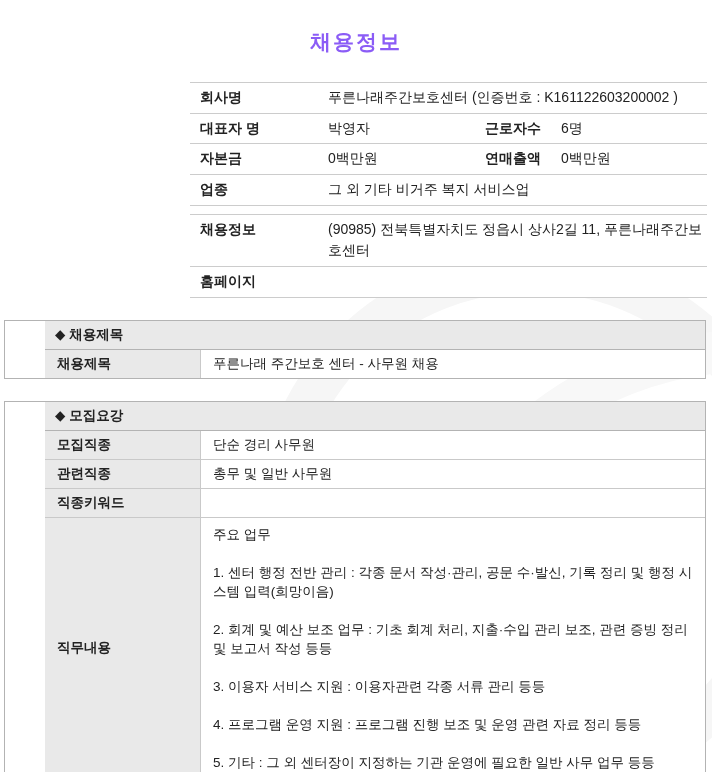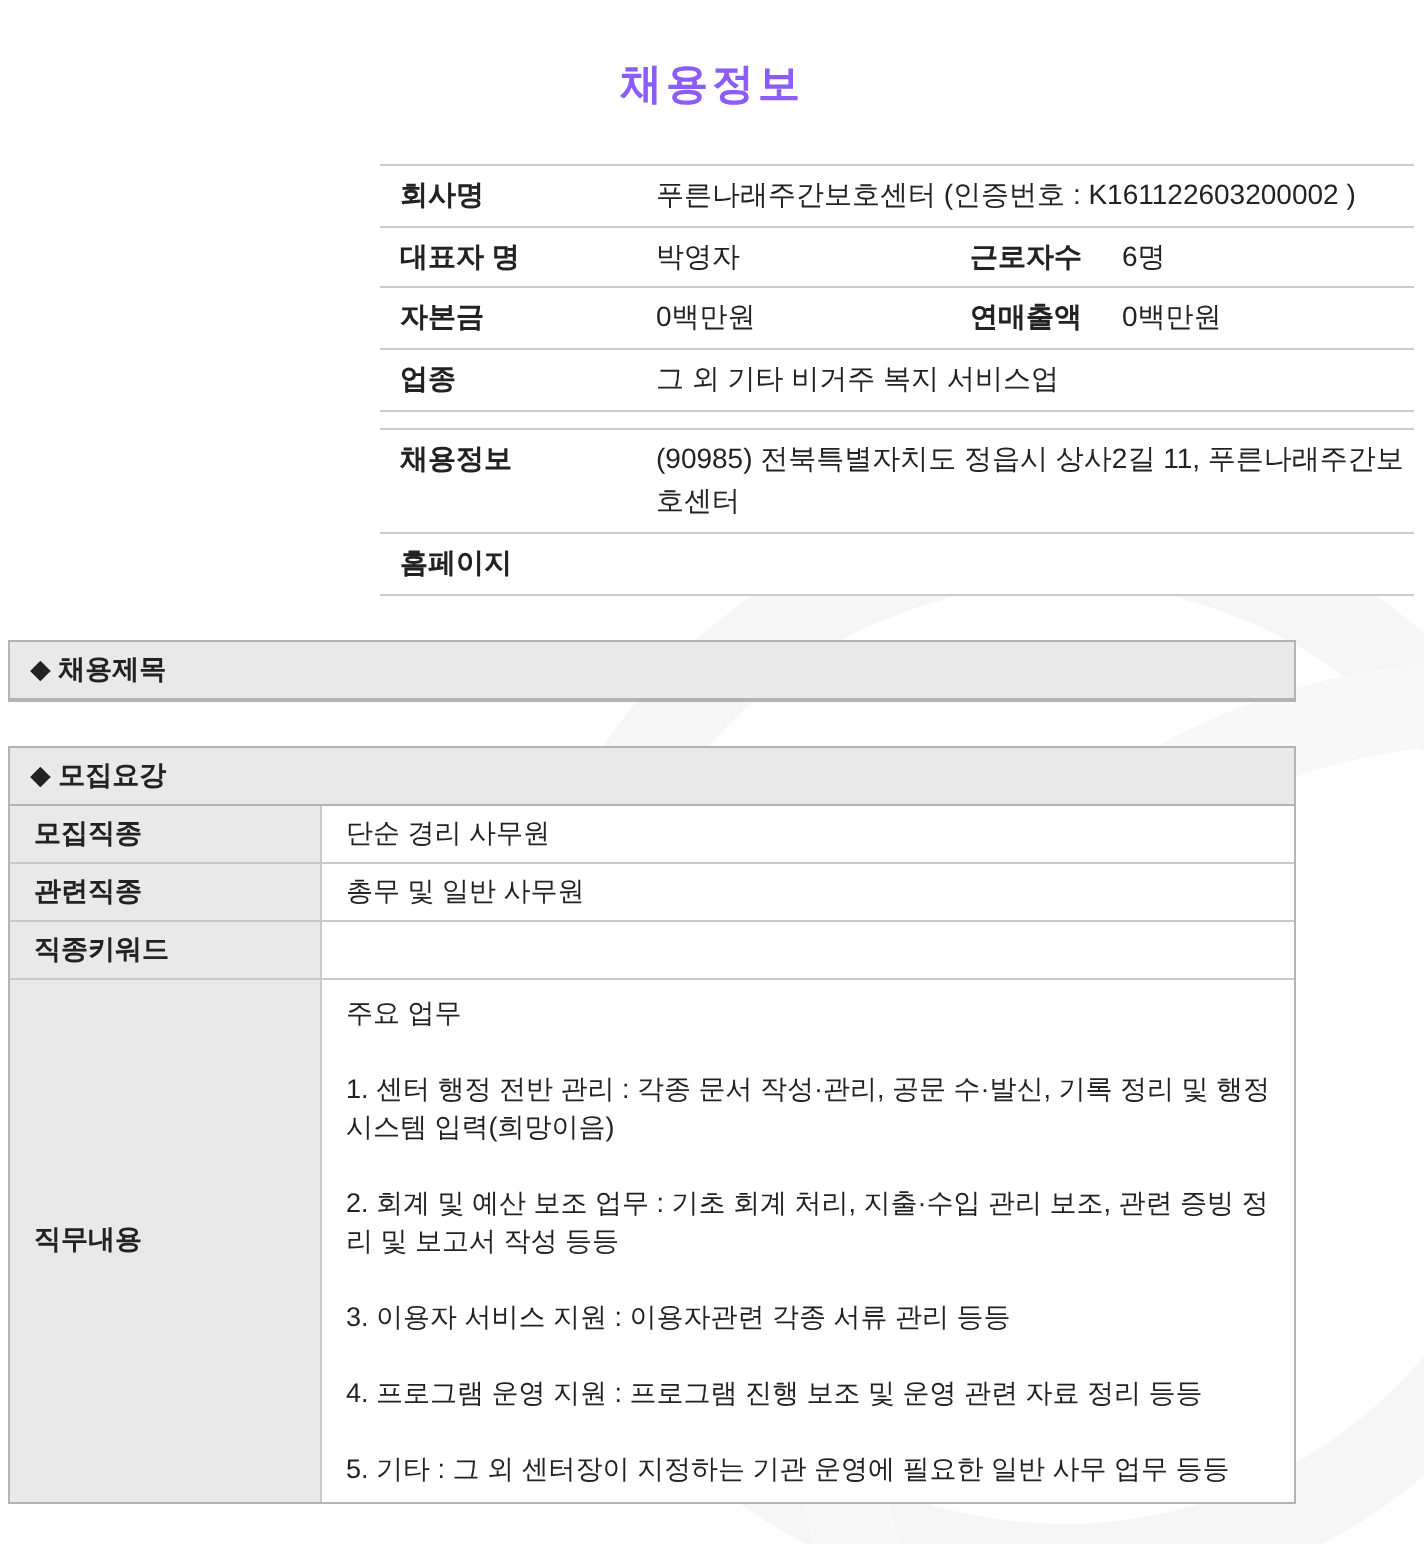--- a/index.html
+++ b/index.html
@@ -53,25 +53,26 @@
     line-height: 1.55;
     align-items: start;
   }
   .c-row.last { border-bottom: 1px solid #cccccc; }
   .c-label { font-weight: bold; }
   .c-value.span3 { grid-column: 2 / 5; }
 
   
   .section-table {
     margin: 22px 5px 0 4px;
-    width: 644px;
+    width: 702px;
     border: 1px solid #b3b3b3;
     background: #ffffff;
     font-size: 13.5px;
     box-sizing: border-box;
+    padding-left: 40px;
   }
   .sec-header {
     background: #e9e9e9;
     font-weight: bold;
     padding: 6px 10px;
     border-bottom: 1px solid #b3b3b3;
     line-height: 16px;
   }
   .sec-row {
     display: flex;
@@ -142,20 +143,24 @@
         <div class="c-label">채용정보</div>
         <div class="c-value span3">(90985) 전북특별자치도 정읍시 상사2길 11, 푸른나래주간보호센터</div>
       </div>
       <div class="c-row last">
         <div class="c-label">홈페이지</div>
       </div>
     </div>
 
     <div class="section-table">
       <div class="sec-header">◆ 채용제목</div>
+      <div class="sec-row">
+        <div class="sec-label">채용제목</div>
+        <div class="sec-value">푸른나래 주간보호 센터 - 사무원 채용</div>
+      </div>
     </div>
 
     <div class="section-table">
       <div class="sec-header">◆ 모집요강</div>
       <div class="sec-row">
         <div class="sec-label">모집직종</div>
         <div class="sec-value">단순 경리 사무원</div>
       </div>
       <div class="sec-row">
         <div class="sec-label">관련직종</div>

